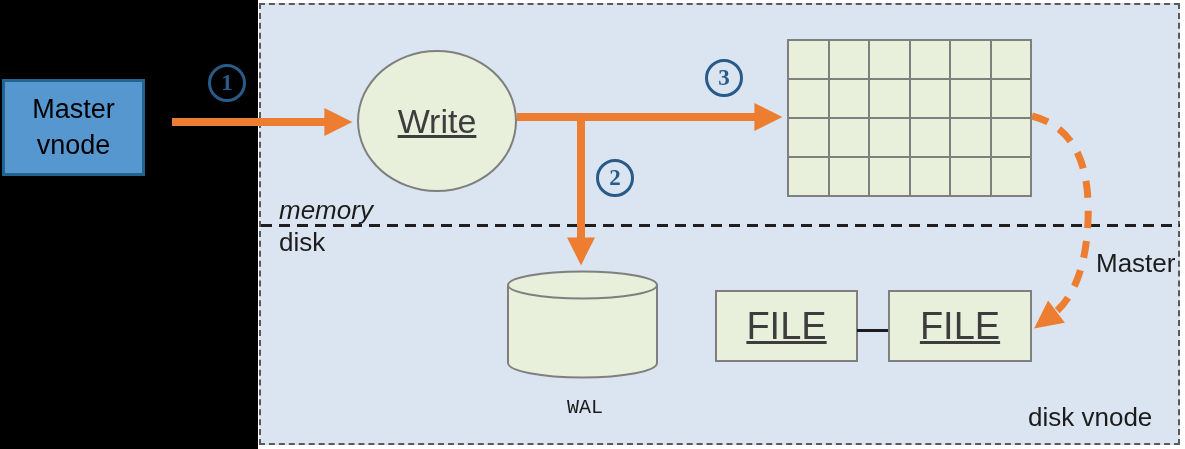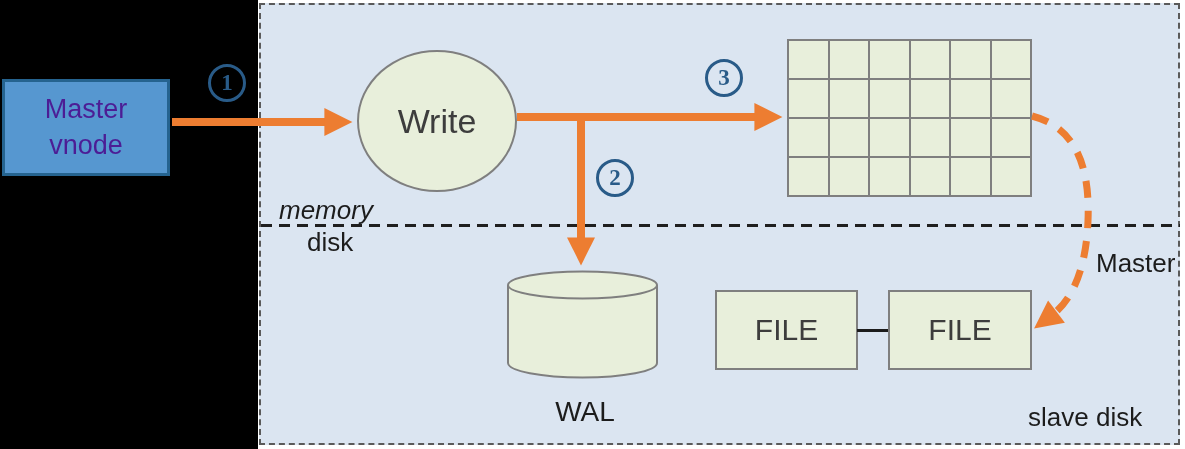--- a/index.html
+++ b/index.html
@@ -8,43 +8,43 @@
     --master-fill:#5697d0; --master-border:#25638f;
     --arrow-orange:#ed7d31; --step-blue:#295b88;
     --text-dark:#3d3d3d; --text-black:#1c1c1c;
   }
   html,body{margin:0;padding:0;background:#ffffff;}
   .stage{position:relative;width:1185px;height:449px;overflow:hidden;
          font-family:"Liberation Sans",sans-serif;background:#ffffff;}
   .backdrop{position:absolute;left:0;top:0;width:258px;height:449px;background:var(--backdrop);}
   .panel{position:absolute;left:259px;top:3px;width:921px;height:442px;box-sizing:border-box;
          background:var(--panel-bg);border:2px dashed var(--panel-border);}
-  .master-box{position:absolute;left:2px;top:79px;width:168px;height:97px;box-sizing:border-box;
+  .master-box{position:absolute;left:2px;top:79px;width:143px;height:97px;box-sizing:border-box;
          background:var(--master-fill);border:3px solid var(--master-border);
          display:flex;align-items:center;justify-content:center;text-align:center;
-         color:#4c1d95;font-size:27px;line-height:1.32;padding:11px 26px;}
+         color:#000000;font-size:27px;line-height:1.32;padding:11px 26px;}
   .write-ellipse{position:absolute;left:357px;top:50px;width:160px;height:142px;box-sizing:border-box;
          border-radius:50%;background:var(--green-fill);border:2px solid var(--green-stroke);
          display:flex;align-items:center;justify-content:center;
-         color:var(--text-dark);font-size:34px;}
+         color:var(--text-dark);font-size:34px;text-decoration:underline;}
   .memtable{position:absolute;left:787px;top:39px;width:245px;height:158px;box-sizing:border-box;
          display:grid;gap:2px;border:2px solid var(--green-stroke);background:var(--green-stroke);}
   .mt-cell{background:var(--green-fill);}
   .divider{position:absolute;left:261px;top:224px;width:919px;height:3px;
          background:repeating-linear-gradient(90deg,#1f1f1f 0 11px,transparent 11px 18px);}
   .lbl{position:absolute;color:var(--text-black);font-size:26px;white-space:nowrap;}
   .lbl.memory{left:279px;top:195px;font-style:italic;}
-  .lbl.disk{left:279px;top:227px;margin-left:28px;}
-  .lbl.wal{left:535px;top:396px;width:100px;text-align:center;font-size:28px;}
+  .lbl.disk{left:279px;top:227px;}
+  .lbl.wal{left:535px;top:396px;width:100px;text-align:center;font-size:20px;font-family:Liberation Mono, monospace;}
   .lbl.flush{left:1096px;top:248px;}
   .lbl.slave{left:1028px;top:402px;}
-  .file-box{position:absolute;top:290px;height:80px;box-sizing:border-box;
+  .file-box{position:absolute;top:290px;height:72px;box-sizing:border-box;
          background:var(--green-fill);border:2px solid var(--green-stroke);
          display:flex;align-items:center;justify-content:center;
-         color:var(--text-dark);font-size:30px;}
+         color:var(--text-dark);font-size:38px;text-decoration:underline;}
   .file-box.f1{left:715px;width:143px;}
   .file-box.f2{left:888px;width:144px;}
   .file-connector{position:absolute;left:857px;top:329px;width:32px;height:3px;background:#1c1c1c;}
   .step{position:absolute;width:32px;height:32px;box-sizing:content-box;
          border:3px solid var(--step-blue);border-radius:50%;color:var(--step-blue);
          display:flex;align-items:center;justify-content:center;
          font-family:"Liberation Serif",serif;font-weight:600;font-size:23px;background:transparent;}
   .step.s1{left:208px;top:64px;}
   .step.s2{left:596px;top:159px;}
   .step.s3{left:705px;top:59px;}
@@ -125,15 +125,15 @@
   </svg>
 
   <span class="step s1">1</span>
   <span class="step s2">2</span>
   <span class="step s3">3</span>
 
   <div class="lbl memory">memory</div>
   <div class="lbl disk">disk</div>
   <div class="lbl wal">WAL</div>
   <div class="lbl flush">Master</div>
-  <div class="lbl slave">slave disk</div>
+  <div class="lbl slave">disk vnode</div>
 
 </div>
 
 </body></html>

